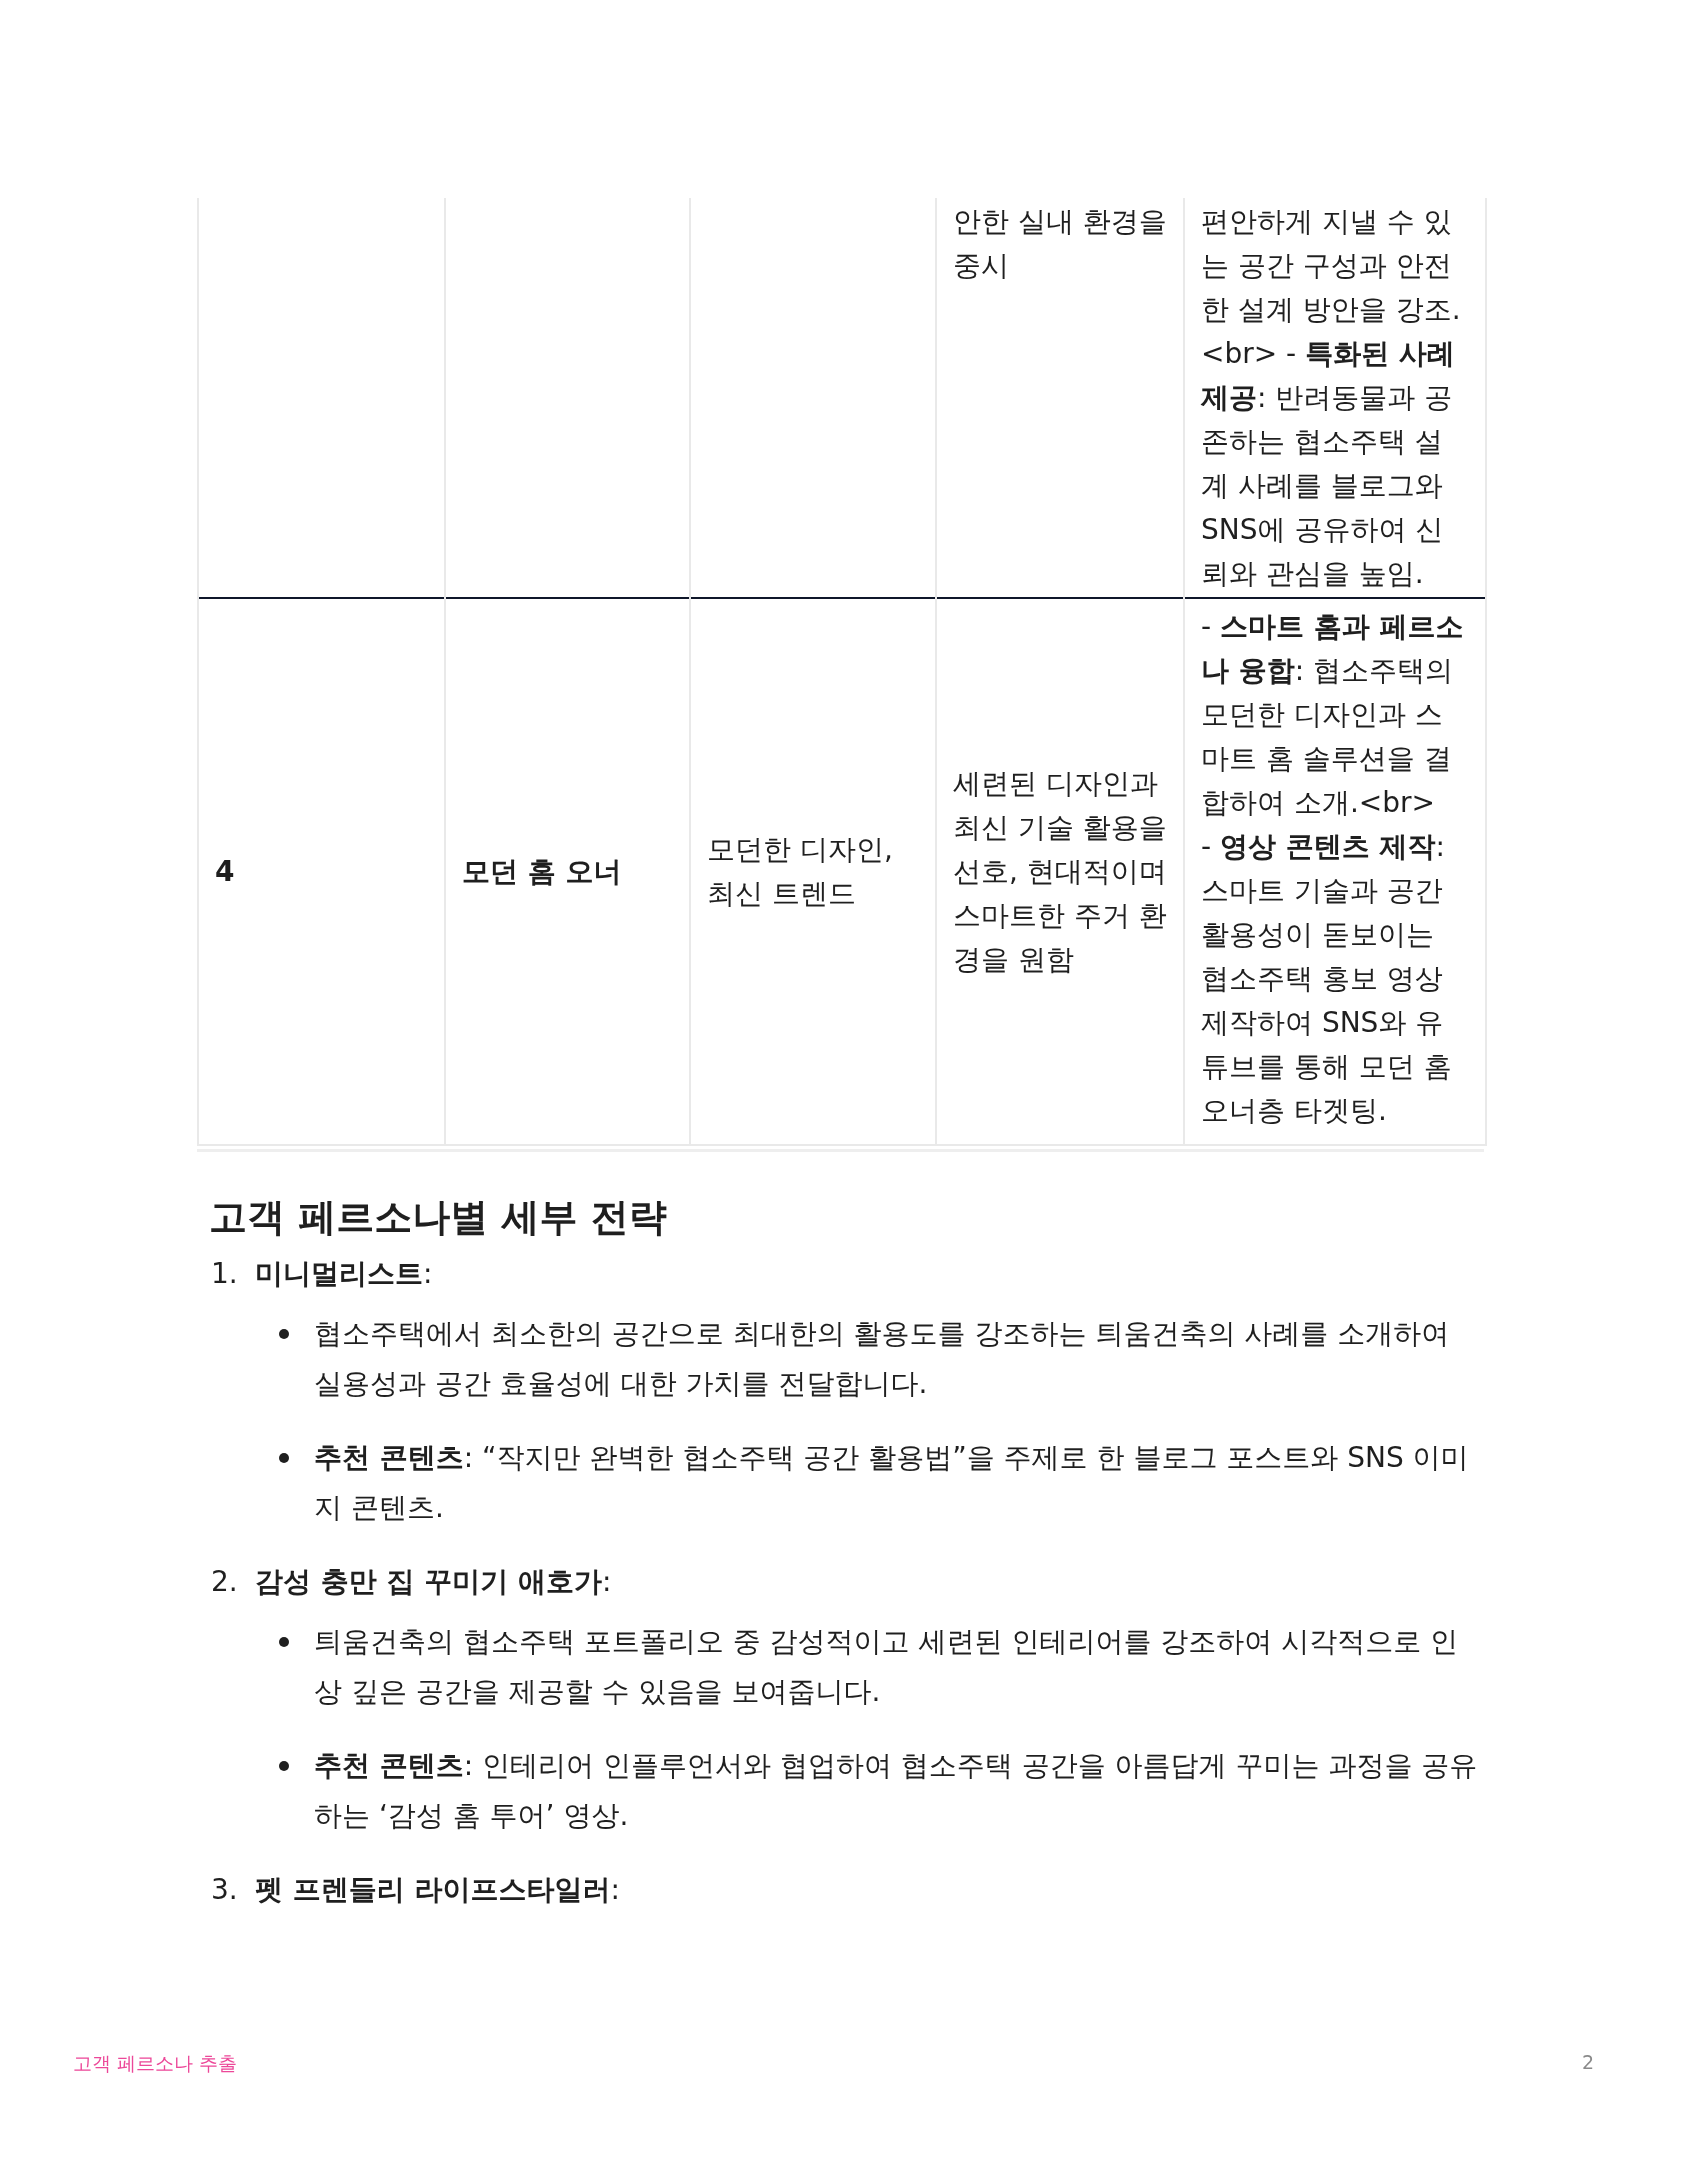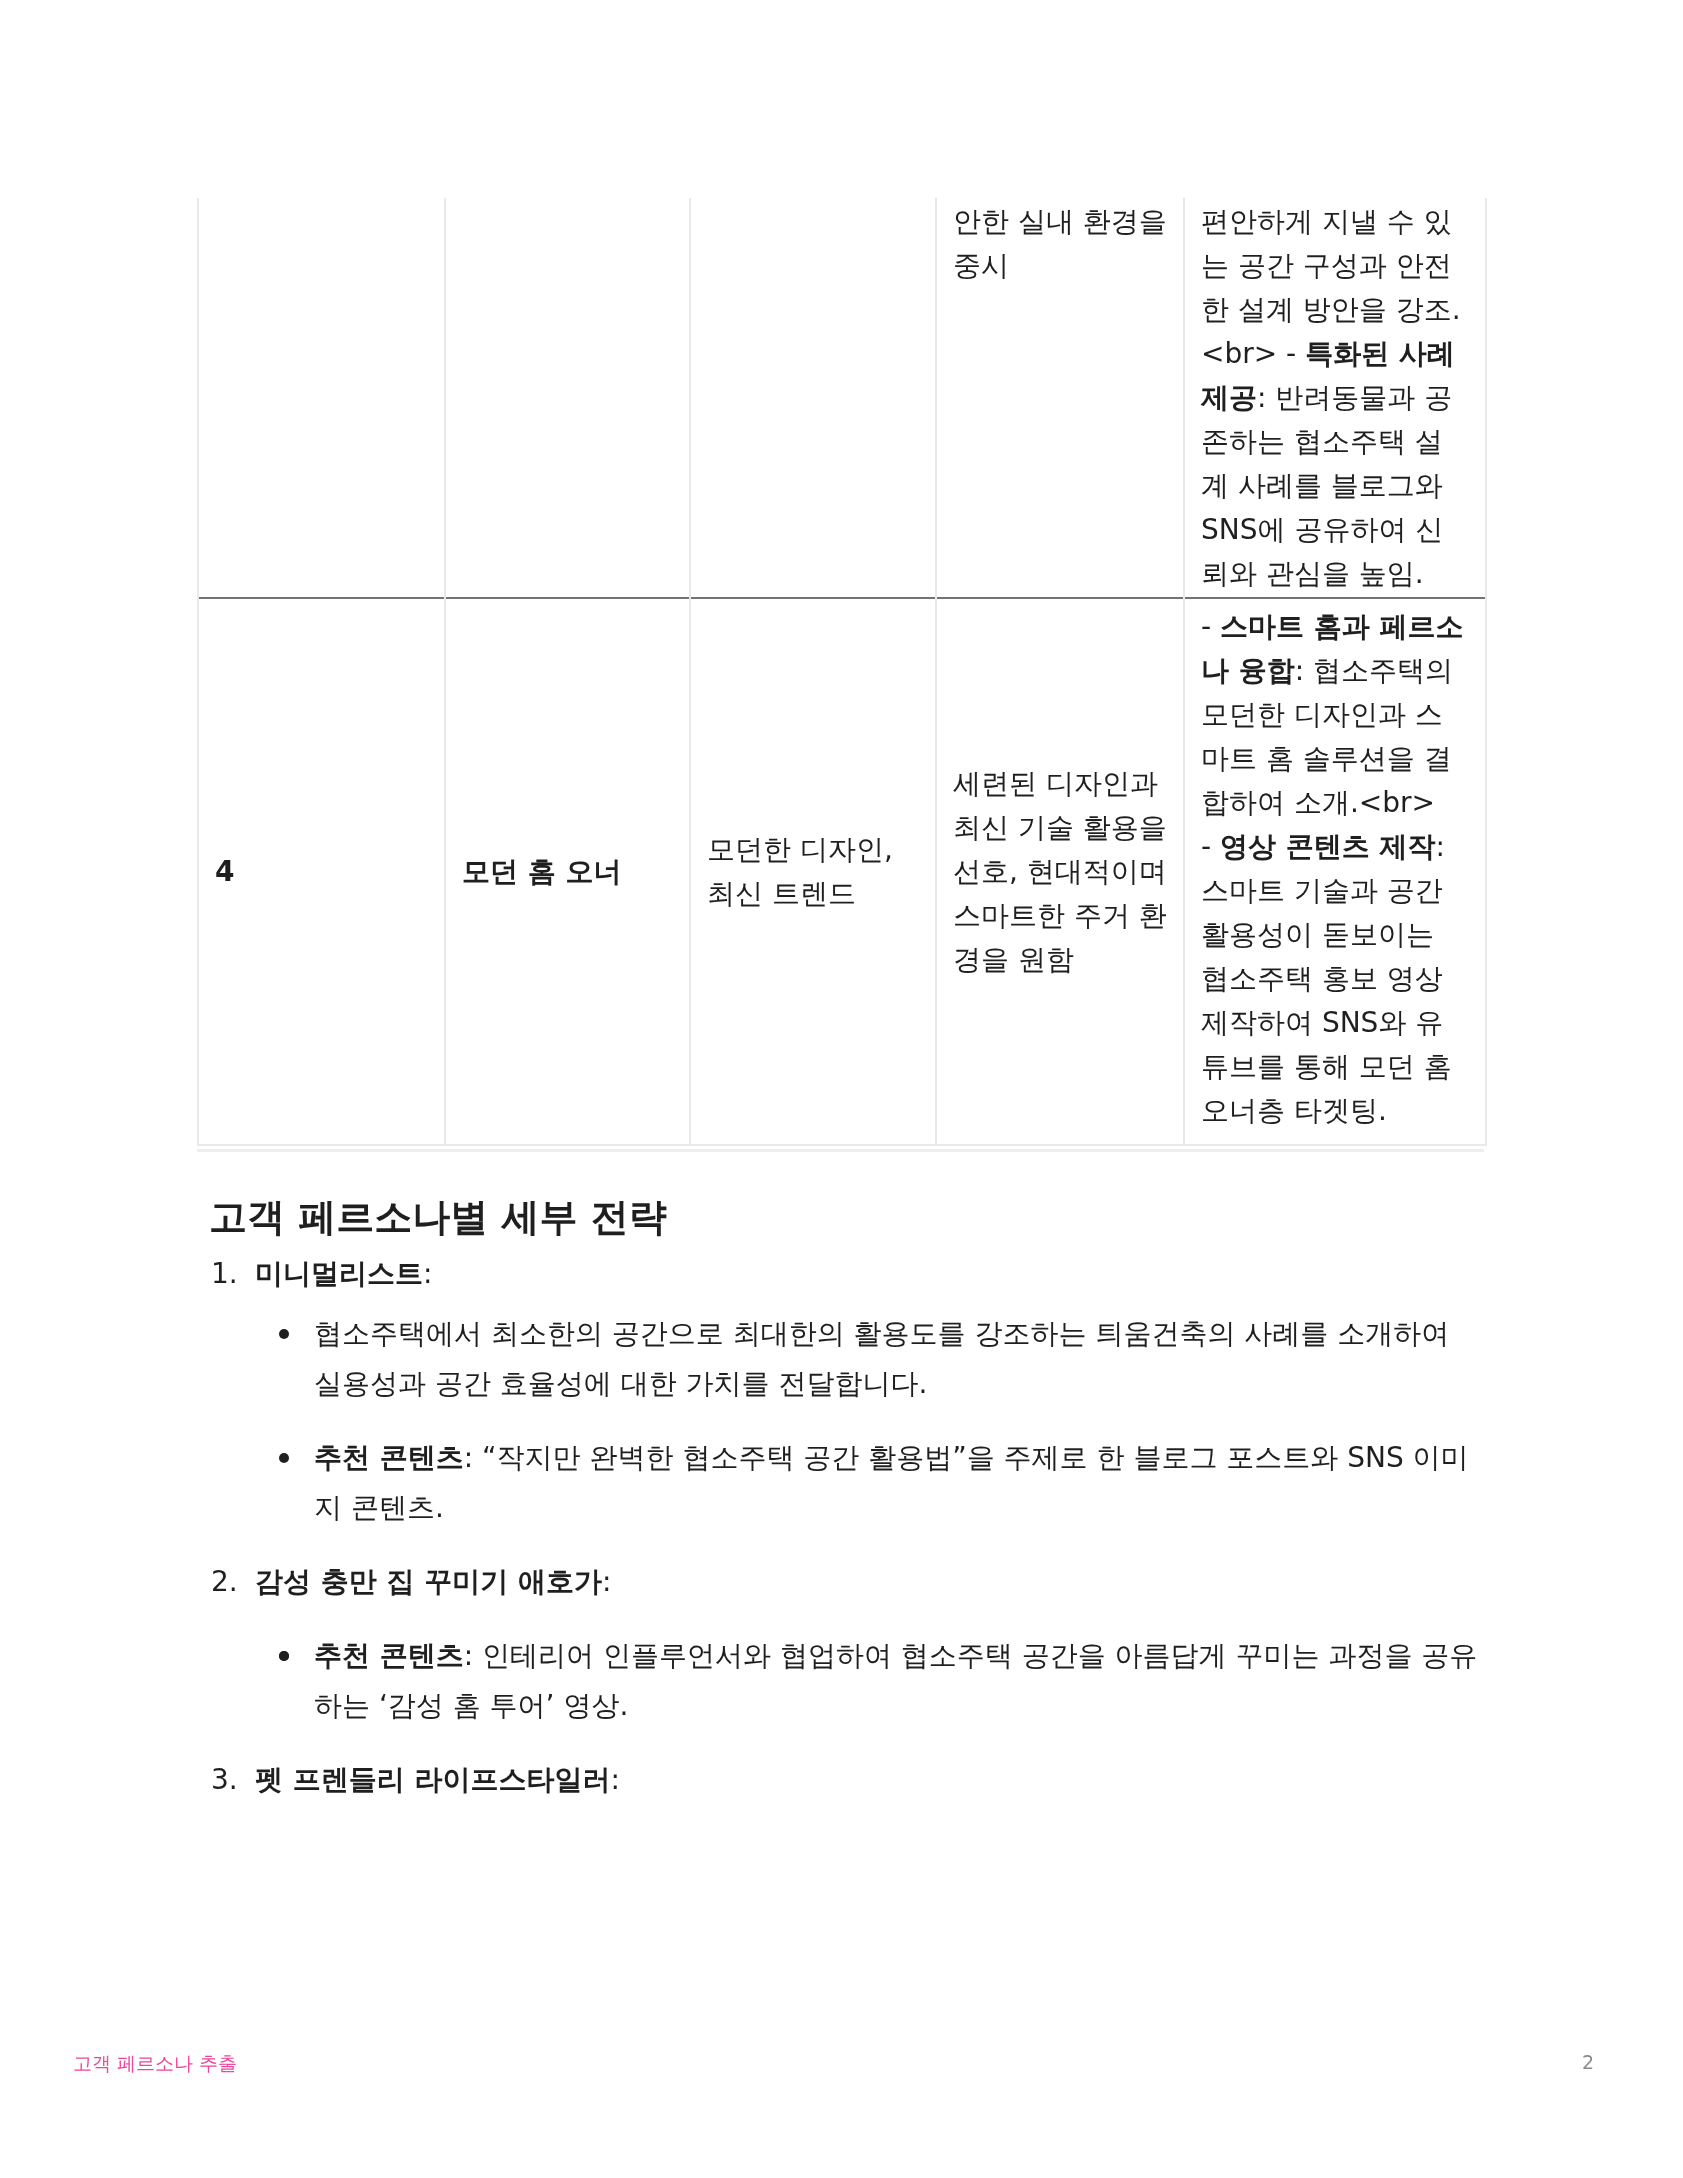--- a/index.html
+++ b/index.html
@@ -20,21 +20,21 @@
       border-left: 2px solid #e9e9e9; border-right: 2px solid #e9e9e9;
       padding: 0 16px; vertical-align: top; word-break: break-all;
     }
     .persona-table col.c1 { width: 247px; }
     .persona-table col.c2 { width: 245px; }
     .persona-table col.c3 { width: 246px; }
     .persona-table col.c4 { width: 248px; }
     .persona-table col.c5 { width: 302px; }
 
     .row-cont td { height: 397px; padding-top: 2px; }
-    .row-cont { border-bottom: 2px solid #737373; }
+    .row-cont { border-bottom: 2px solid #0f172a; }
     .row-4 td { height: 535px; vertical-align: middle; padding-top: 4px; padding-bottom: 4px; }
     .row-4 { border-bottom: 2px solid #e9e9e9; }
     .row-4 td.last { vertical-align: top; padding-top: 6px; }
     .bold { font-weight: bold; }
 
     .sep { position: absolute; left: 197px; top: 1149px; width: 1287px; height: 3px; background: #eeeeee; }
 
     
     .section-title {
       position: absolute; left: 197px; top: 1176px;
@@ -114,20 +114,21 @@
           <span class="bold">추천 콘텐츠</span><span>: “작지만 완벽한 협소주택 공간 활용법”을 주제로 한 블로그 포스트와 SNS 이미지 콘텐츠.</span>
         </li>
       </ul>
     </div>
     <div class="ol-item">
       <span class="ol-num">2.</span>
       <span class="ol-head">감성 충만 집 꾸미기 애호가</span><span class="ol-head-colon">:</span>
       <ul class="ul">
         <li class="ul-item">
           <span class="bullet"></span>
+          <span>틔움건축의 협소주택 포트폴리오 중 감성적이고 세련된 인테리어를 강조하여 시각적으로 인상 깊은 공간을 제공할 수 있음을 보여줍니다.</span>
         </li>
         <li class="ul-item">
           <span class="bullet"></span>
           <span class="bold">추천 콘텐츠</span><span>: 인테리어 인플루언서와 협업하여 협소주택 공간을 아름답게 꾸미는 과정을 공유하는 ‘감성 홈 투어’ 영상.</span>
         </li>
       </ul>
     </div>
     <div class="ol-item">
       <span class="ol-num">3.</span>
       <span class="ol-head">펫 프렌들리 라이프스타일러</span><span class="ol-head-colon">:</span>

